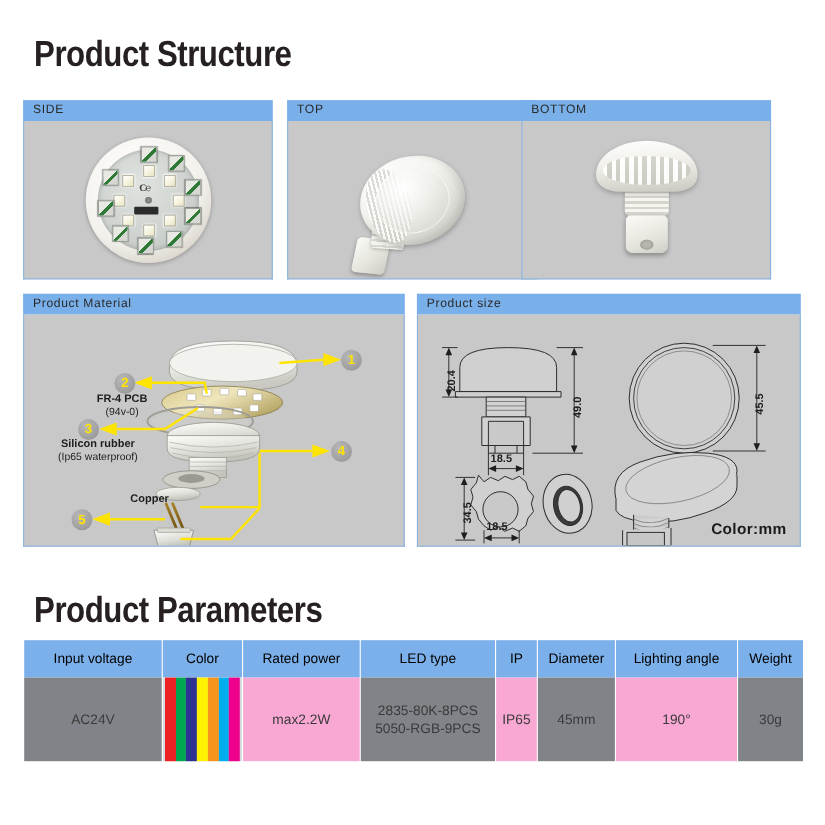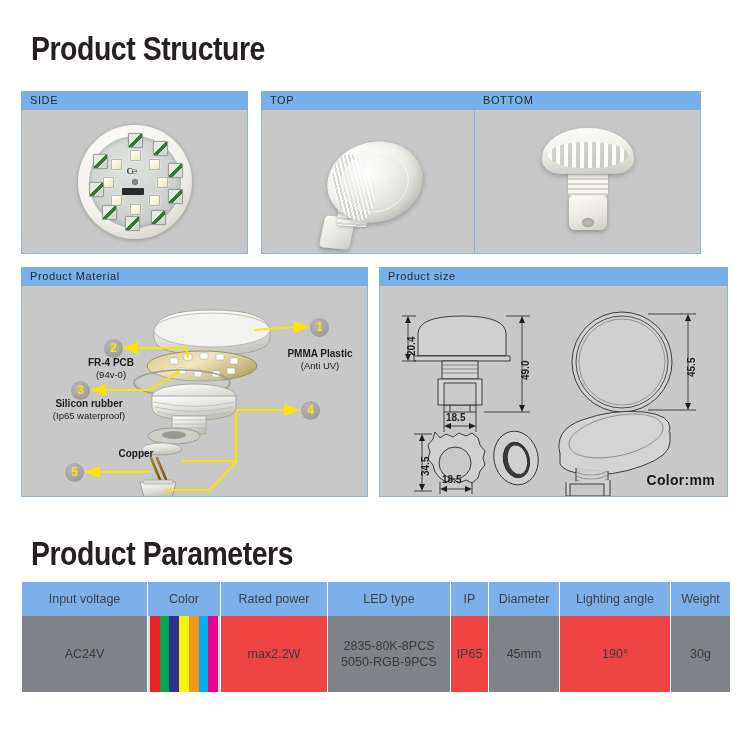--- a/index.html
+++ b/index.html
@@ -221,39 +221,39 @@
   #param-table {
     position: absolute;
     left: 21px; top: 582px;
     width: 707px;
     border-collapse: separate;
     border-spacing: 1px 0;
     table-layout: fixed;
   }
   #param-table th {
     background: #7cb0ea;
-    color: #404040;
+    color: #000000;
     font-weight: normal;
     font-size: 12.5px;
     height: 34px;
     padding: 0 2px;
     text-align: center;
     white-space: nowrap;
   }
   #param-table td {
     height: 76px;
     text-align: center;
     vertical-align: middle;
     font-size: 12.5px;
     color: #3a3a3a;
     padding: 0 2px;
     line-height: 16px;
   }
   td.cell-dark  { background: #808488; color:#3c3c3c; }
-  td.cell-light { background: #ef4444; color:#4a4a4a; }
+  td.cell-light { background: #f9a8d4; color:#4a4a4a; }
   td.cell-swatch { background: #d7dbdd; padding: 0; }
   .swatch-strip { display: flex; height: 76px; width: 100%; }
   .swatch-strip i { flex: 1 1 0; display: block; }
 </style>
 </head>
 <body>
 
 <div class="page">
 
   <div class="section-title" id="title-structure">Product Structure</div>
@@ -416,24 +416,20 @@
           <polygon points="62,186 78,180 78,192"></polygon>
         </g>
       </svg>
 
       <div class="callout" style="left:288px; top:32px;">1</div>
       <div class="callout" style="left:82px;  top:53px;">2</div>
       <div class="callout" style="left:49px;  top:95px;">3</div>
       <div class="callout" style="left:279px; top:115px;">4</div>
       <div class="callout" style="left:43px;  top:177px;">5</div>
 
-      <div class="mat-label" style="left:250px; top:62px; width:96px;">
-        <span>PMMA  Plastic</span>
-        <span class="sub">(Anti UV)</span>
-      </div>
       <div class="mat-label" style="left:41px; top:71px; width:96px;">
         <span>FR-4 PCB</span>
         <span class="sub">(94v-0)</span>
       </div>
       <div class="mat-label" style="left:7px; top:112px; width:120px;">
         <span>Silicon rubber</span>
         <span class="sub">(Ip65 waterproof)</span>
       </div>
       <div class="mat-label" style="left:76px; top:162px; width:76px;">
         <span>Copper</span>

